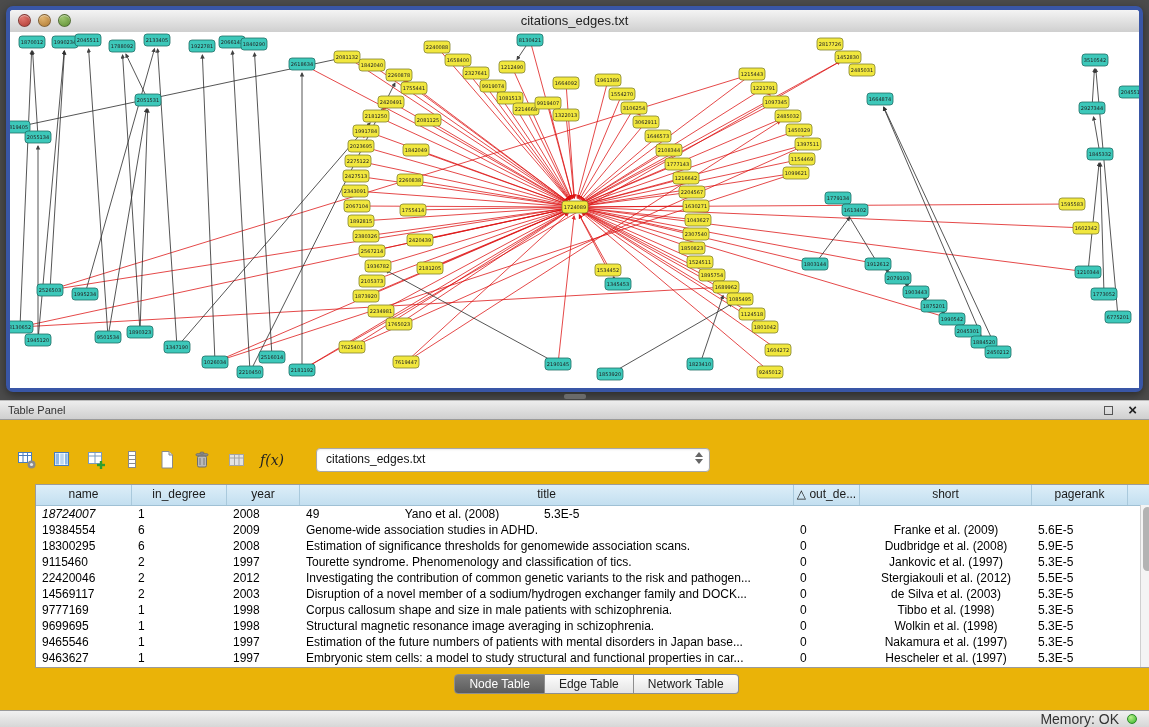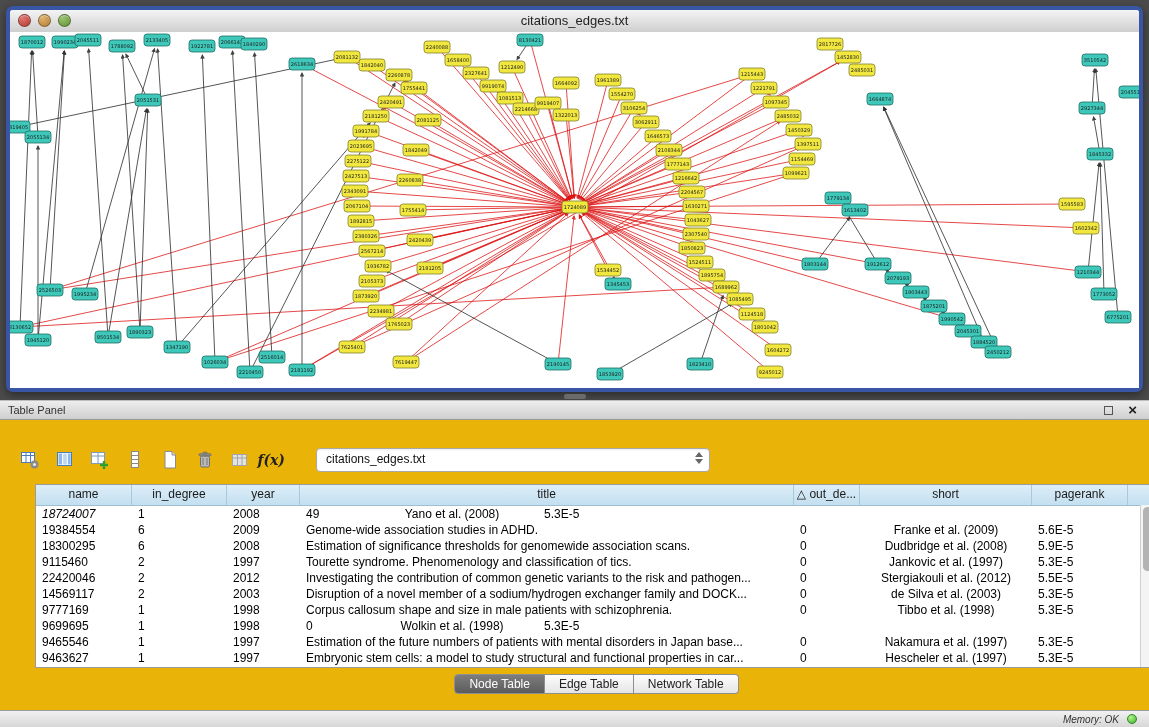--- a/index.html
+++ b/index.html
@@ -34,21 +34,21 @@
   
   .table-panel{position:absolute;left:0;top:400px;width:1149px;height:310px;background:#eab308;}
   .panel-header{position:absolute;left:0;top:0;right:0;height:20px;
                 background:linear-gradient(#ededed,#cfcfcf);
                 border-top:1px solid #bdbdbd;border-bottom:1px solid #9a9a9a;box-sizing:border-box;}
   .panel-title{position:absolute;left:8px;top:0;line-height:19px;font-size:11px;color:#333;}
   .float-ic{position:absolute;right:36px;top:5px;width:9px;height:9px;border:1.5px solid #555;box-sizing:border-box;}
   .close-x{position:absolute;right:12px;top:-1px;font-size:15px;font-weight:bold;color:#222;line-height:20px;cursor:default;}
 
   .toolbar{position:absolute;left:14px;top:46px;height:28px;display:flex;align-items:center;gap:9px;}
-  .tbtn{width:26px;height:26px;display:flex;align-items:center;justify-content:flex-end;font-weight:bold;}
+  .tbtn{width:26px;height:26px;display:flex;align-items:center;justify-content:center;}
   .fx{font-family:"DejaVu Serif",serif;font-style:italic;font-size:14px;color:#222;}
   .combo{margin-left:22px;width:392px;height:22px;background:#fff;border:1px solid #a8a8a8;
          border-radius:4px;position:relative;box-shadow:inset 0 1px 2px rgba(0,0,0,.08);}
   .combo-text{position:absolute;left:9px;top:0;line-height:21px;font-size:12px;color:#111;}
   .combo-arrows{position:absolute;right:6px;top:3px;display:flex;flex-direction:column;gap:2px;}
   .combo-arrows .up{width:0;height:0;border-left:4px solid transparent;border-right:4px solid transparent;border-bottom:5px solid #666;}
   .combo-arrows .dn{width:0;height:0;border-left:4px solid transparent;border-right:4px solid transparent;border-top:5px solid #666;}
 
   .table-wrap{position:absolute;left:14px;top:84px;width:1121px;height:184px;background:#fff;
               border:1px solid #9b9b9b;box-sizing:border-box;overflow:hidden;margin-left:21px;}
@@ -65,21 +65,21 @@
 
   .tabs{position:absolute;left:0;right:0;top:274px;display:flex;justify-content:center;}
   .tab{height:20px;line-height:19px;padding:0 14px;font-size:12px;color:#222;
        background:linear-gradient(#fdfdfd,#e4e4e4);border:1px solid #8e8e8e;border-left:none;box-sizing:border-box;}
   .tab:first-child{border-left:1px solid #8e8e8e;border-radius:4px 0 0 4px;margin-left:44px;}
   .tab:last-child{border-radius:0 4px 4px 0;}
   .tab.active{background:linear-gradient(#7d7d7d,#5c5c5c);color:#fff;}
 
   .statusbar{position:absolute;left:0;top:710px;width:1149px;height:17px;
              background:linear-gradient(#f1f1f1,#d7d7d7);border-top:1px solid #9a9a9a;box-sizing:border-box;}
-  .mem{position:absolute;right:30px;top:1px;font-size:10px;color:#333;line-height:15px;font-style:italic;}
+  .mem{position:absolute;right:30px;top:1px;font-size:14px;color:#333;line-height:15px;}
   .mem-dot{position:absolute;right:12px;top:3px;width:10px;height:10px;border-radius:50%;
            background:radial-gradient(circle at 35% 30%,#b9f08a,#35b52c);border:1px solid #2a8a24;box-sizing:border-box;}
 </style>
 </head>
 <body>
 
 <div class="desktop">
   <div class="net-window">
     <div class="titlebar">
       <div class="lights">
@@ -632,20 +632,21 @@
           <div class="td" style="width: 73px;">1998</div>
           <div class="td" style="width: 494px;">Corpus callosum shape and size in male patients with schizophrenia.</div>
           <div class="td" style="width: 66px;">0</div>
           <div class="td center" style="width: 172px;">Tibbo et al. (1998)</div>
           <div class="td" style="width: 96px;">5.3E-5</div>
         </div>
         <div class="trow">
           <div class="td" style="width: 96px;">9699695</div>
           <div class="td" style="width: 95px;">1</div>
           <div class="td" style="width: 73px;">1998</div>
+          <div class="td" style="width: 494px;">Structural magnetic resonance image averaging in schizophrenia.</div>
           <div class="td" style="width: 66px;">0</div>
           <div class="td center" style="width: 172px;">Wolkin et al. (1998)</div>
           <div class="td" style="width: 96px;">5.3E-5</div>
         </div>
         <div class="trow">
           <div class="td" style="width: 96px;">9465546</div>
           <div class="td" style="width: 95px;">1</div>
           <div class="td" style="width: 73px;">1997</div>
           <div class="td" style="width: 494px;">Estimation of the future numbers of patients with mental disorders in Japan base...</div>
           <div class="td" style="width: 66px;">0</div>

